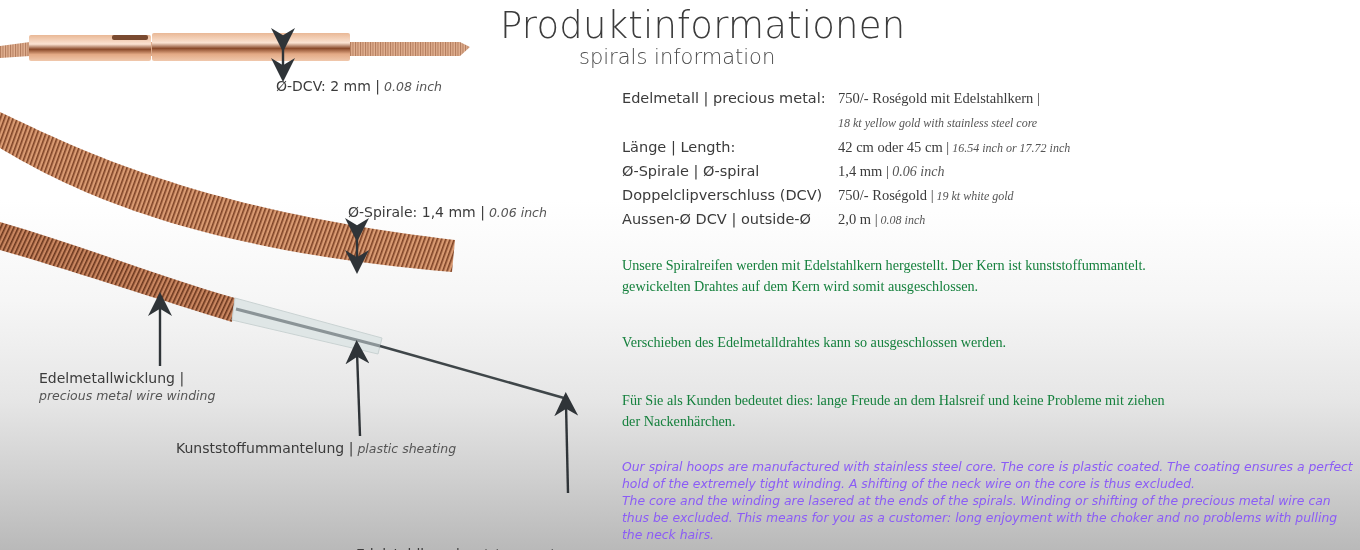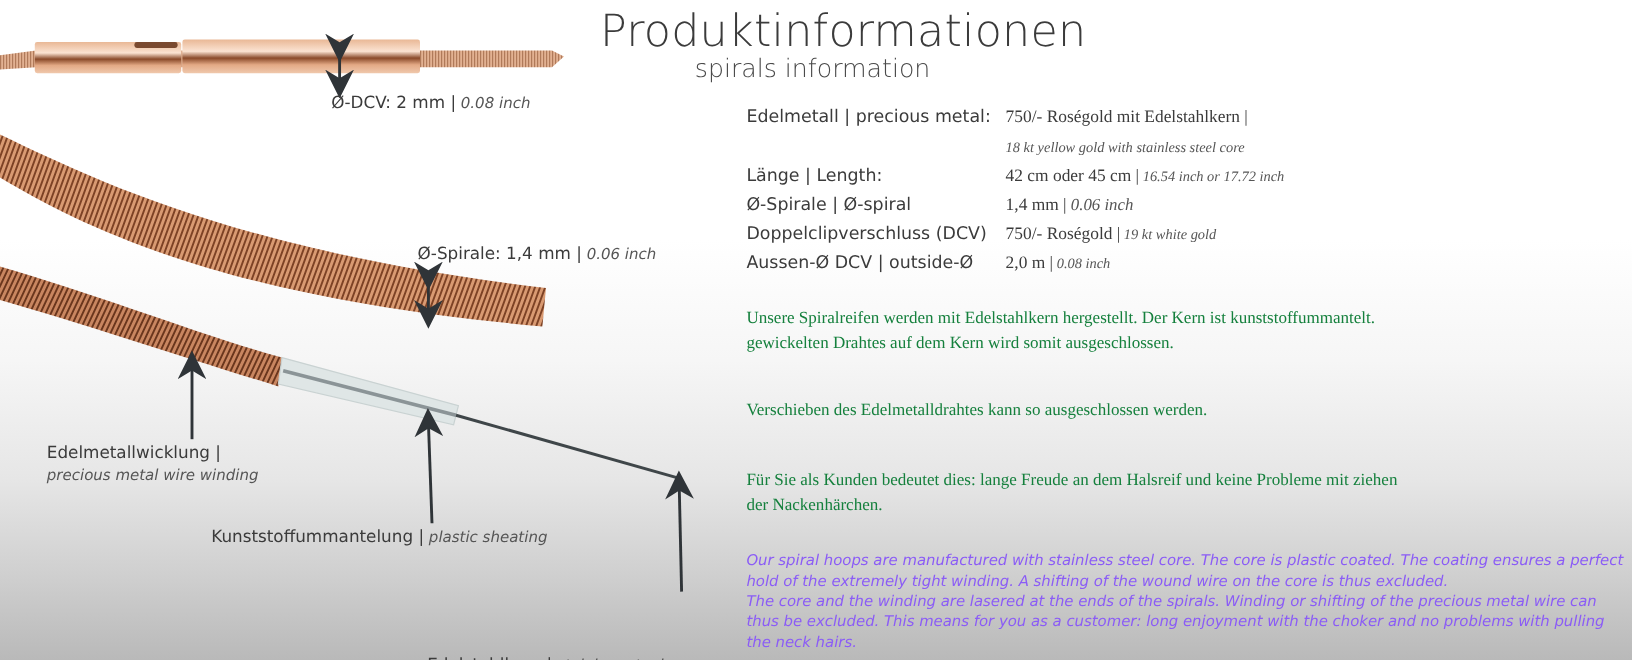--- a/index.html
+++ b/index.html
@@ -141,17 +141,17 @@
 <div class="abs desc" style="top:332px;">
   <div>Verschieben des Edelmetalldrahtes kann so ausgeschlossen werden.</div>
 </div>
 <div class="abs desc" style="top:390px;">
   <div>Für Sie als Kunden bedeutet dies: lange Freude an dem Halsreif und keine Probleme mit ziehen</div>
   <div>der Nackenhärchen.</div>
 </div>
 
 <div class="abs desc-en">
   <div>Our spiral hoops are manufactured with stainless steel core. The core is plastic coated. The coating ensures a perfect</div>
-  <div>hold of the extremely tight winding. A shifting of the wound wire on the core is thus excluded.</div>
+  <div>hold of the extremely tight winding. A shifting of the neck wire on the core is thus excluded.</div>
   <div>The core and the winding are lasered at the ends of the spirals. Winding or shifting of the precious metal wire can</div>
   <div>thus be excluded. This means for you as a customer: long enjoyment with the choker and no problems with pulling</div>
   <div>the neck hairs.</div>
 </div>
 
 </body></html>

